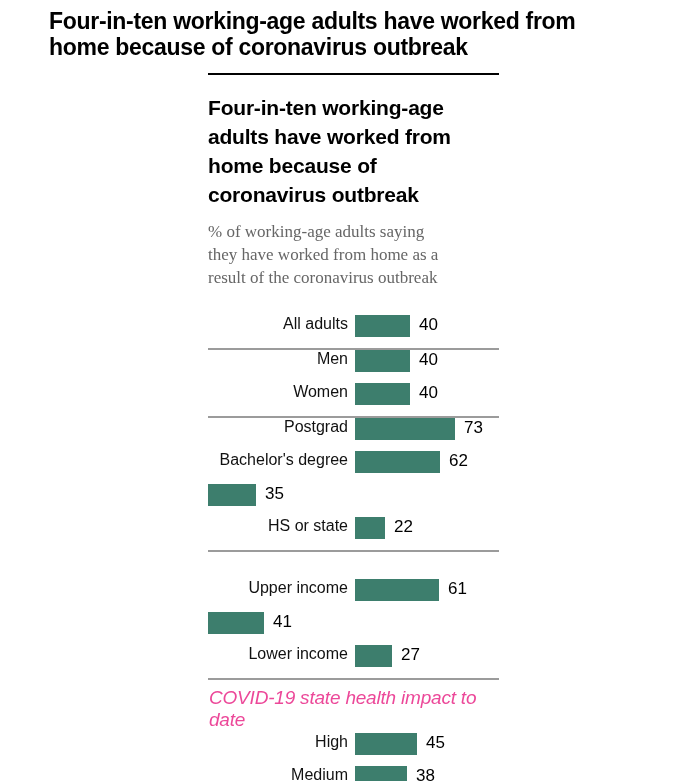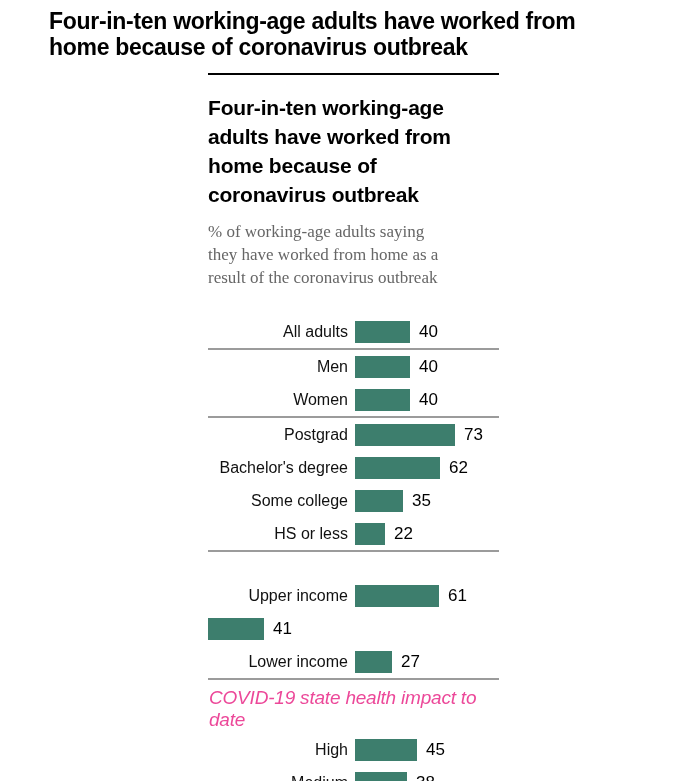--- a/index.html
+++ b/index.html
@@ -45,21 +45,21 @@
     line-height: 23px;
     color: #666666;
     white-space: pre-line;
   }
   .bar-groups { margin-top: 26px; }
   .group { }
   .group.divided { border-bottom: 2px solid #9b9b9b; }
   .row {
     height: 33px;
     display: flex;
-    align-items: center;
+    align-items: flex-start;
   }
   .row-label {
     width: 147px;
     padding-right: 7px;
     text-align: right;
     font-size: 16px;
     color: #111111;
     flex: 0 0 auto;
     white-space: nowrap;
   }
@@ -123,27 +123,26 @@
     <span class="row-value">73</span>
   </div>
 
   <div class="row">
     <span class="row-label">Bachelor's degree</span>
     <span class="bar" style="width: 85px; background: rgb(61, 126, 109);"></span>
     <span class="row-value">62</span>
   </div>
 
   <div class="row">
-    <span class="row-label">Some college</span>
     <span class="bar" style="width: 48px; background: rgb(61, 126, 109);"></span>
     <span class="row-value">35</span>
   </div>
 
   <div class="row">
-    <span class="row-label">HS or less</span>
+    <span class="row-label">HS or state</span>
     <span class="bar" style="width: 30px; background: rgb(61, 126, 109);"></span>
     <span class="row-value">22</span>
   </div>
 </div>
       <div class="group divided" style="border-bottom-color: rgb(155, 155, 155); margin-top: 27px;">
   <div class="row">
     <span class="row-label">Upper income</span>
     <span class="bar" style="width: 84px; background: rgb(61, 126, 109);"></span>
     <span class="row-value">61</span>
   </div>

